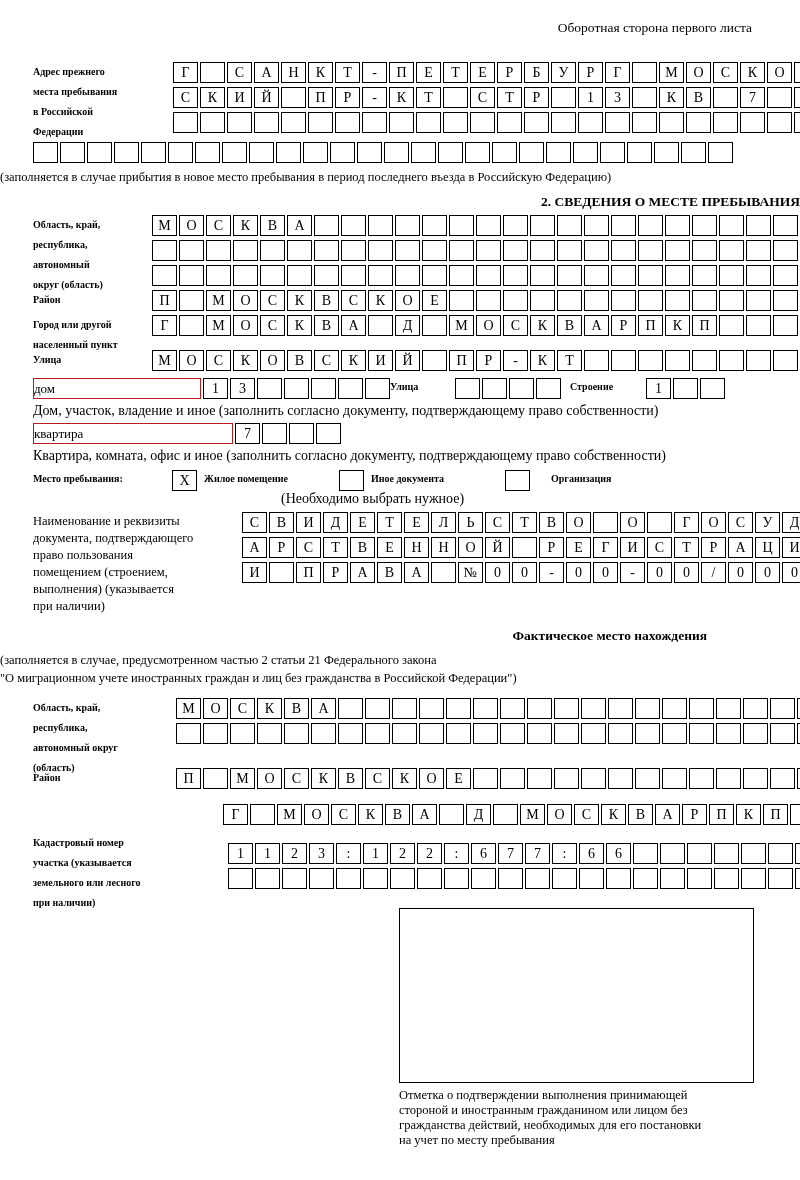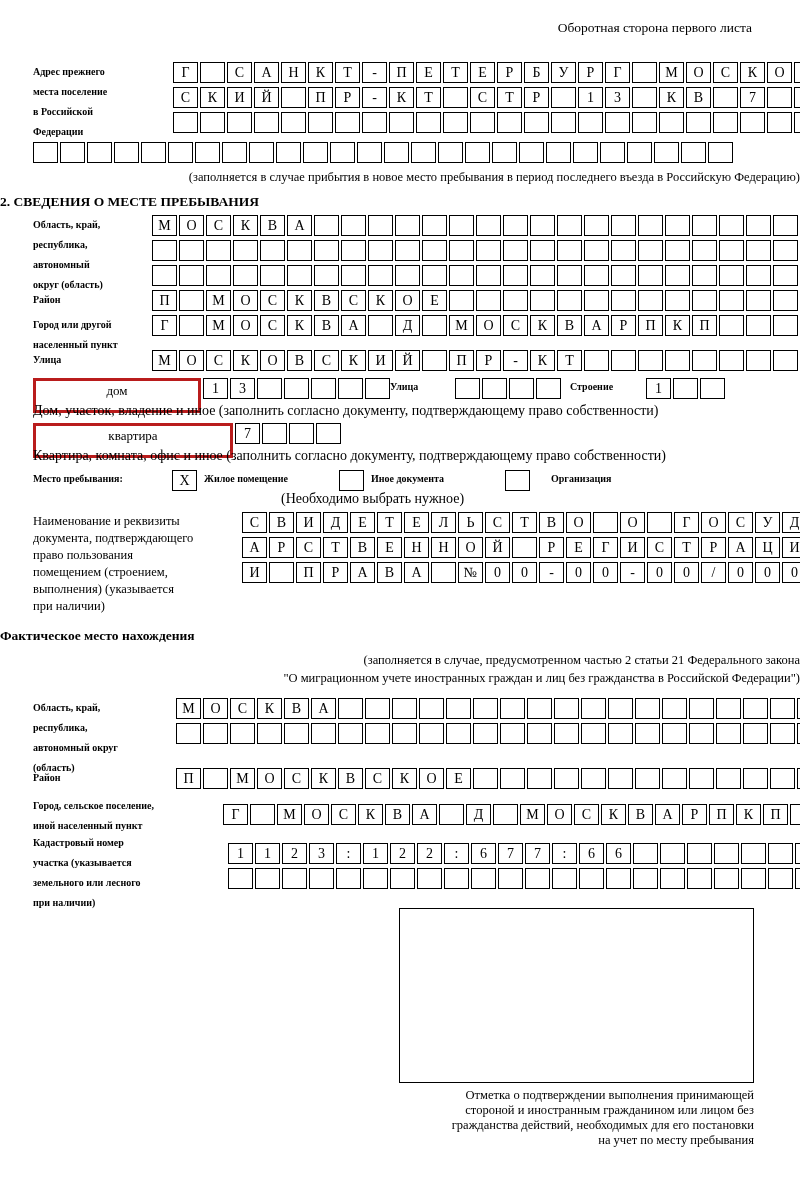--- a/index.html
+++ b/index.html
@@ -49,54 +49,54 @@
     margin-right: 2px;
     text-align: center;
     font-size: 14px;
     line-height: 19px;
     font-family: "Liberation Serif", serif;
     background: #fff;
   }
   .cell:last-child { margin-right: 0; }
   .row-abs { position: absolute; }
   .boxline {
-    border: 3px solid #b91c1c;
+    border: 1px solid #b91c1c;
     box-sizing: border-box;
-    height: 35px;
+    height: 21px;
     font-size: 13px;
     line-height: 20px;
-    text-align: center;
+    text-align: left;
   }
   .bigbox {
     border: 1px solid #000;
     box-sizing: border-box;
   }
   .tinynote {
     font-size: 14px;
   }
   .note-c {
     font-size: 12.5px;
-    text-align: right;
+    text-align: left;
   }
   .sect-title {
     font-size: 13.5px;
     font-weight: bold;
-    text-align: left;
+    text-align: right;
   }
 </style>
 </head>
 <body>
 
 <div class="page">
 
   <div class="hdr-right">Оборотная сторона первого листа</div>
 
   <div class="row-abs lbl" style="left:33px; top:62px; width:140px;">
     <div>Адрес прежнего</div>
-    <div>места поселение</div>
+    <div>места пребывания</div>
     <div>в Российской</div>
     <div>Федерации</div>
   </div>
 
   <div class="row-abs cells" id="prev-row-0" style="left:173px; top:62px;">
       <div class="cell">Г</div>
       <div class="cell"></div>
       <div class="cell">С</div>
       <div class="cell">А</div>
       <div class="cell">Н</div>
@@ -583,24 +583,20 @@
       <div class="cell"></div>
       <div class="cell"></div>
       <div class="cell"></div>
       <div class="cell"></div>
       <div class="cell"></div>
       <div class="cell"></div>
       <div class="cell"></div>
       <div class="cell"></div>
     </div>
 
-  <div class="row-abs lbl" style="left:33px; top:796px; width:180px;">
-    <div>Город, сельское поселение,</div>
-    <div>иной населенный пункт</div>
-  </div>
   <div class="row-abs cells" id="acity-row" style="left:223px; top:804px;">
       <div class="cell">Г</div>
       <div class="cell"></div>
       <div class="cell">М</div>
       <div class="cell">О</div>
       <div class="cell">С</div>
       <div class="cell">К</div>
       <div class="cell">В</div>
       <div class="cell">А</div>
       <div class="cell"></div>

